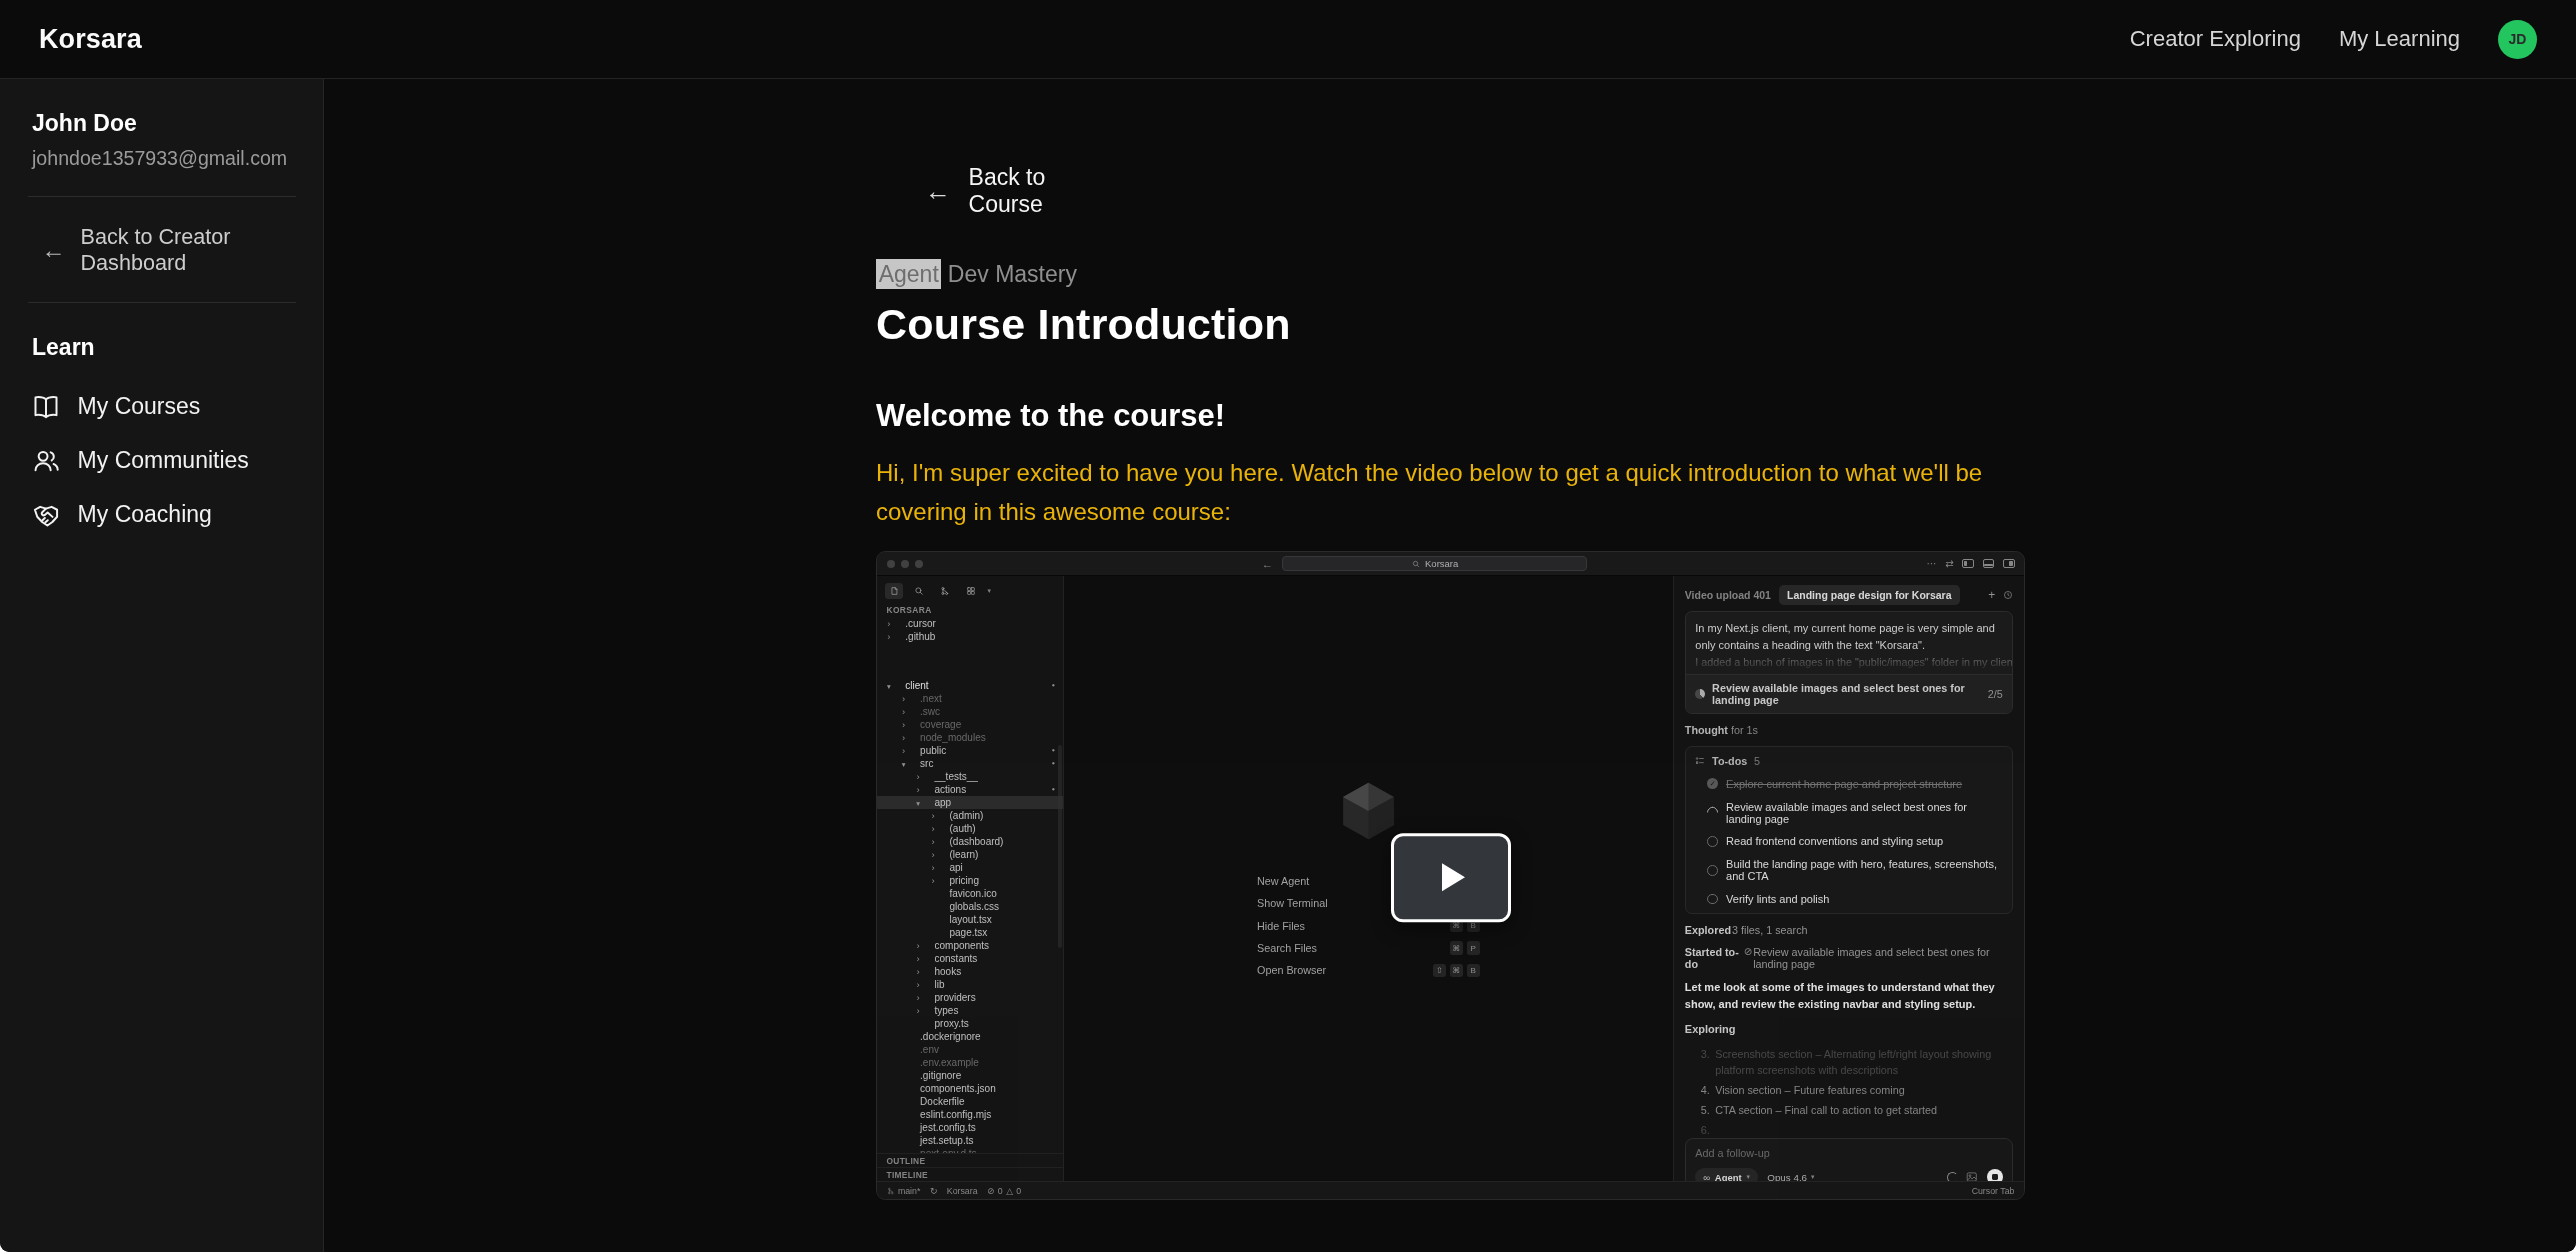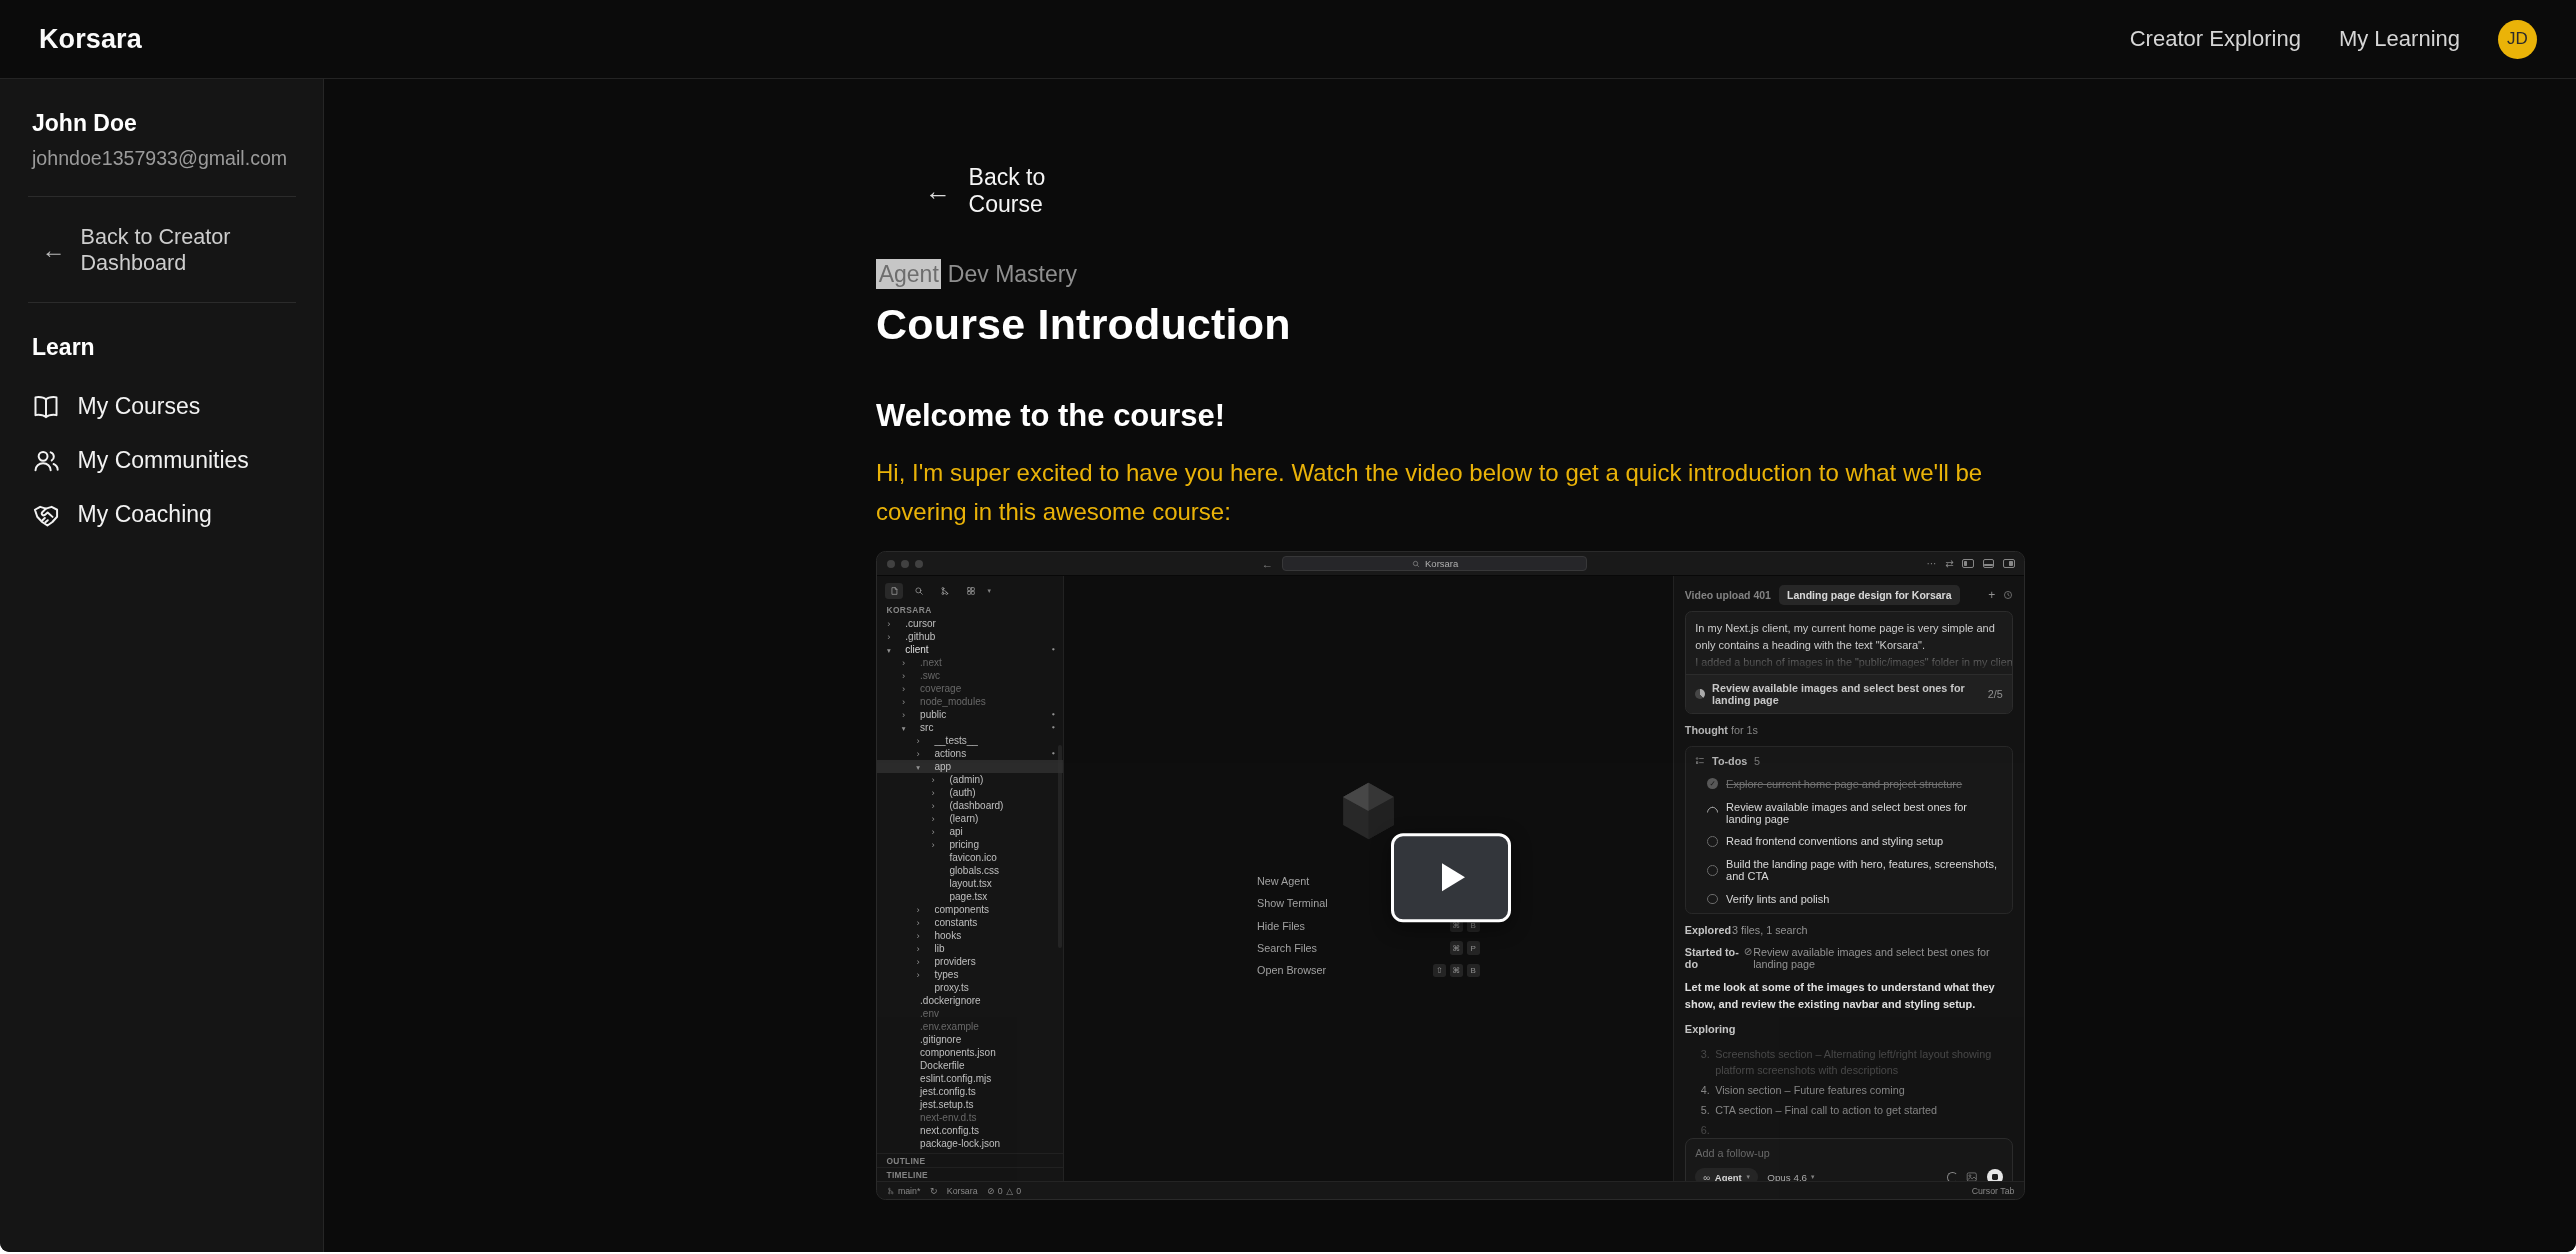--- a/index.html
+++ b/index.html
@@ -4,21 +4,21 @@
 <style>
   * { margin:0; padding:0; box-sizing:border-box; }
   html,body { width:2576px; height:1254px; background:#ffffff; font-family:"Liberation Sans","DejaVu Sans",sans-serif; }
   .app { position:relative; width:2576px; height:1252px; background:#0b0b0b; border-radius:0 0 9.5px 9.5px; overflow:hidden; }
 
   
   .topbar { height:79px; display:flex; align-items:center; justify-content:space-between; padding:0 39px; background:#0b0b0b; border-bottom:0.7px solid #242424; }
   .brand { font-size:27px; font-weight:bold; color:#fafafa; letter-spacing:0.1px; }
   .topnav { display:flex; align-items:center; gap:38px; }
   .toplink { font-size:22px; color:#d6d6d6; cursor:pointer; }
-  .avatar { width:39px; height:39px; border-radius:50%; background:#eab308; color:#2b2b2b; font-size:17px; font-weight:normal; display:flex; align-items:center; justify-content:center; cursor:pointer; }
+  .avatar { width:39px; height:39px; border-radius:50%; background:#22c55e; color:#2b2b2b; font-size:14px; font-weight:bold; display:flex; align-items:center; justify-content:center; cursor:pointer; }
 
   
   .sidebar { position:absolute; top:79px; left:0; bottom:0; width:324px; background:#151515; border-right:0.7px solid #262626; padding:31px 31px 0 32px; }
   .u-name { font-size:23px; font-weight:600; color:#ffffff; }
   .u-email { font-size:19.6px; color:#9b9b9b; margin-top:9.5px; }
   .sdiv { border:none; border-top:0.7px solid #2b2b2b; margin:26px -4px 0 -4px; }
   .backrow { display:flex; align-items:center; gap:15px; margin:27px 0 0 9.5px; color:#cdcdcd; font-size:21.6px; cursor:pointer; }
   .backrow .arr { font-size:24px; color:#b9b9b9; }
   .learn-h { margin-top:31px; font-size:23px; font-weight:600; color:#ffffff; }
   .snav { margin-top:32px; display:flex; flex-direction:column; gap:26px; }
@@ -275,21 +275,21 @@
                     <span class="ficon"></span>
                     <span class="fname">.cursor</span>
                     <span class="fdot"></span>
                   </div>
                   <div class="trow" data-chevron="right" style="padding-left: 6.8px;">
                     <span class="chev"></span>
                     <span class="ficon"></span>
                     <span class="fname">.github</span>
                     <span class="fdot"></span>
                   </div>
-                  <div class="trow bold dot" data-chevron="down" style="padding-left: 6.8px;">
+                  <div class="trow bold dot" data-chevron="down" style="padding-left: 6.8px; margin-top: 36px;">
                     <span class="chev"></span>
                     <span class="ficon"></span>
                     <span class="fname">client</span>
                     <span class="fdot"></span>
                   </div>
                   <div class="trow dim" data-chevron="right" style="padding-left: 21.6px;">
                     <span class="chev"></span>
                     <span class="ficon"></span>
                     <span class="fname">.next</span>
                     <span class="fdot"></span>

